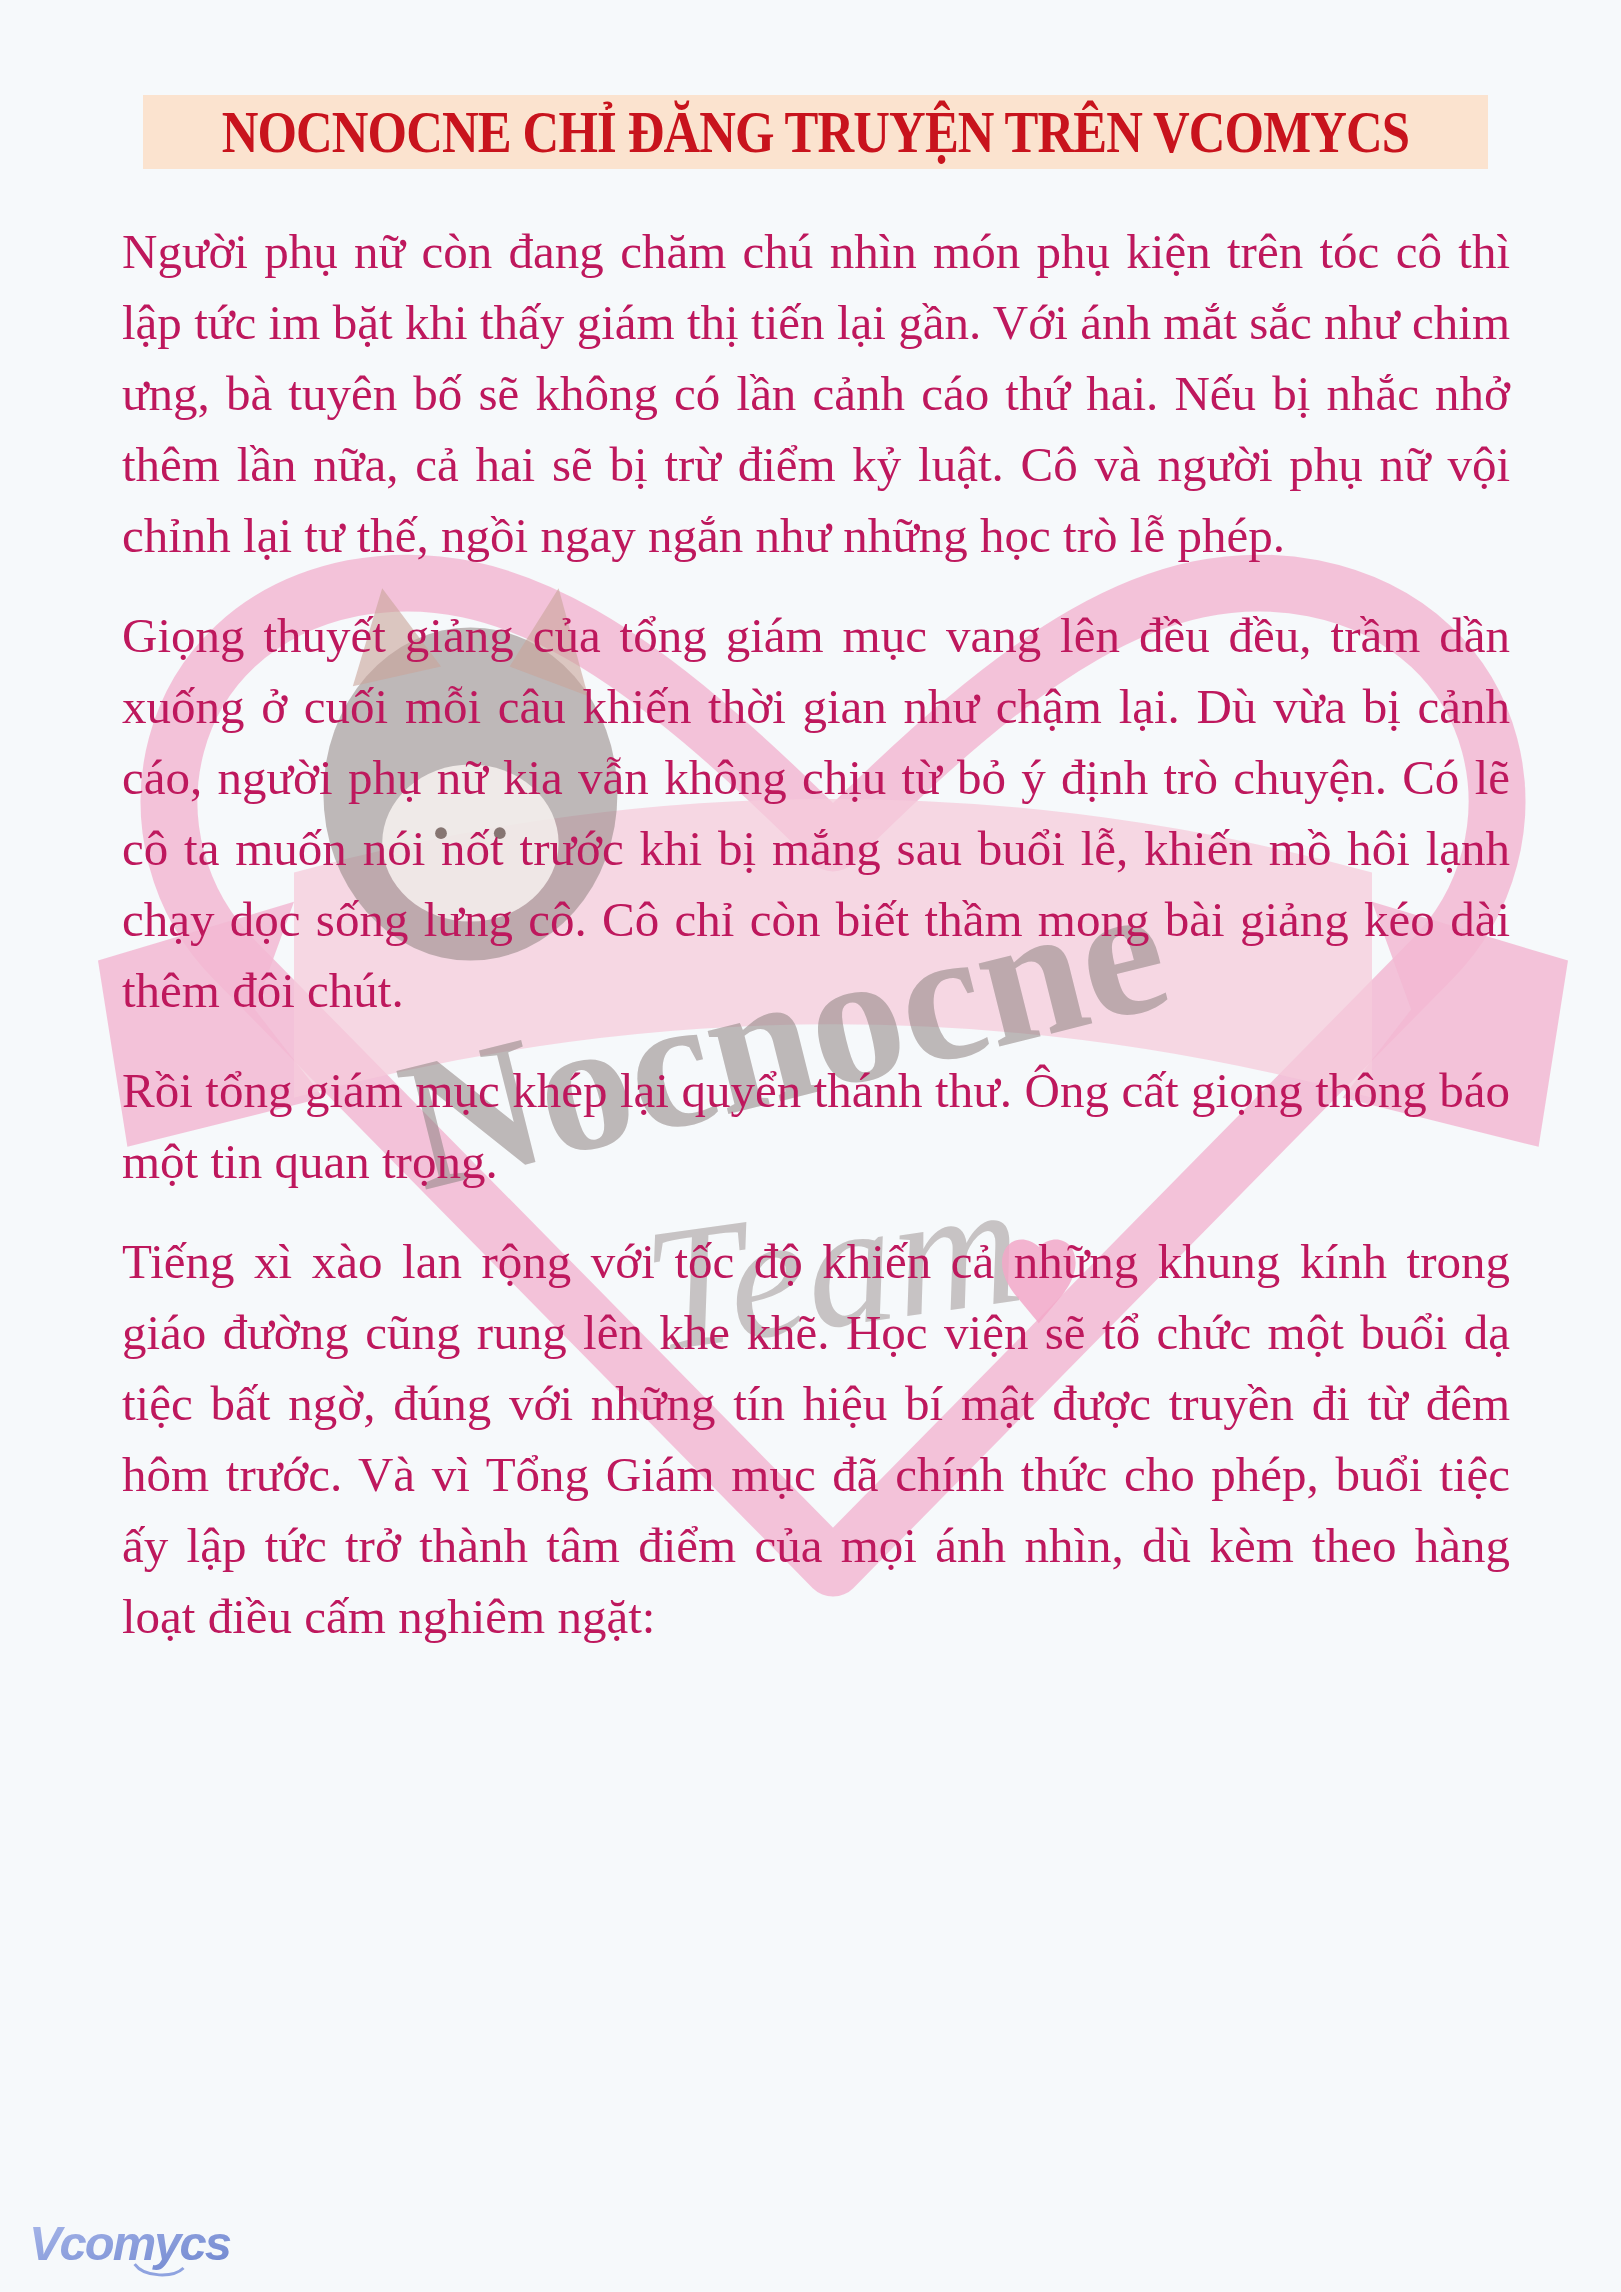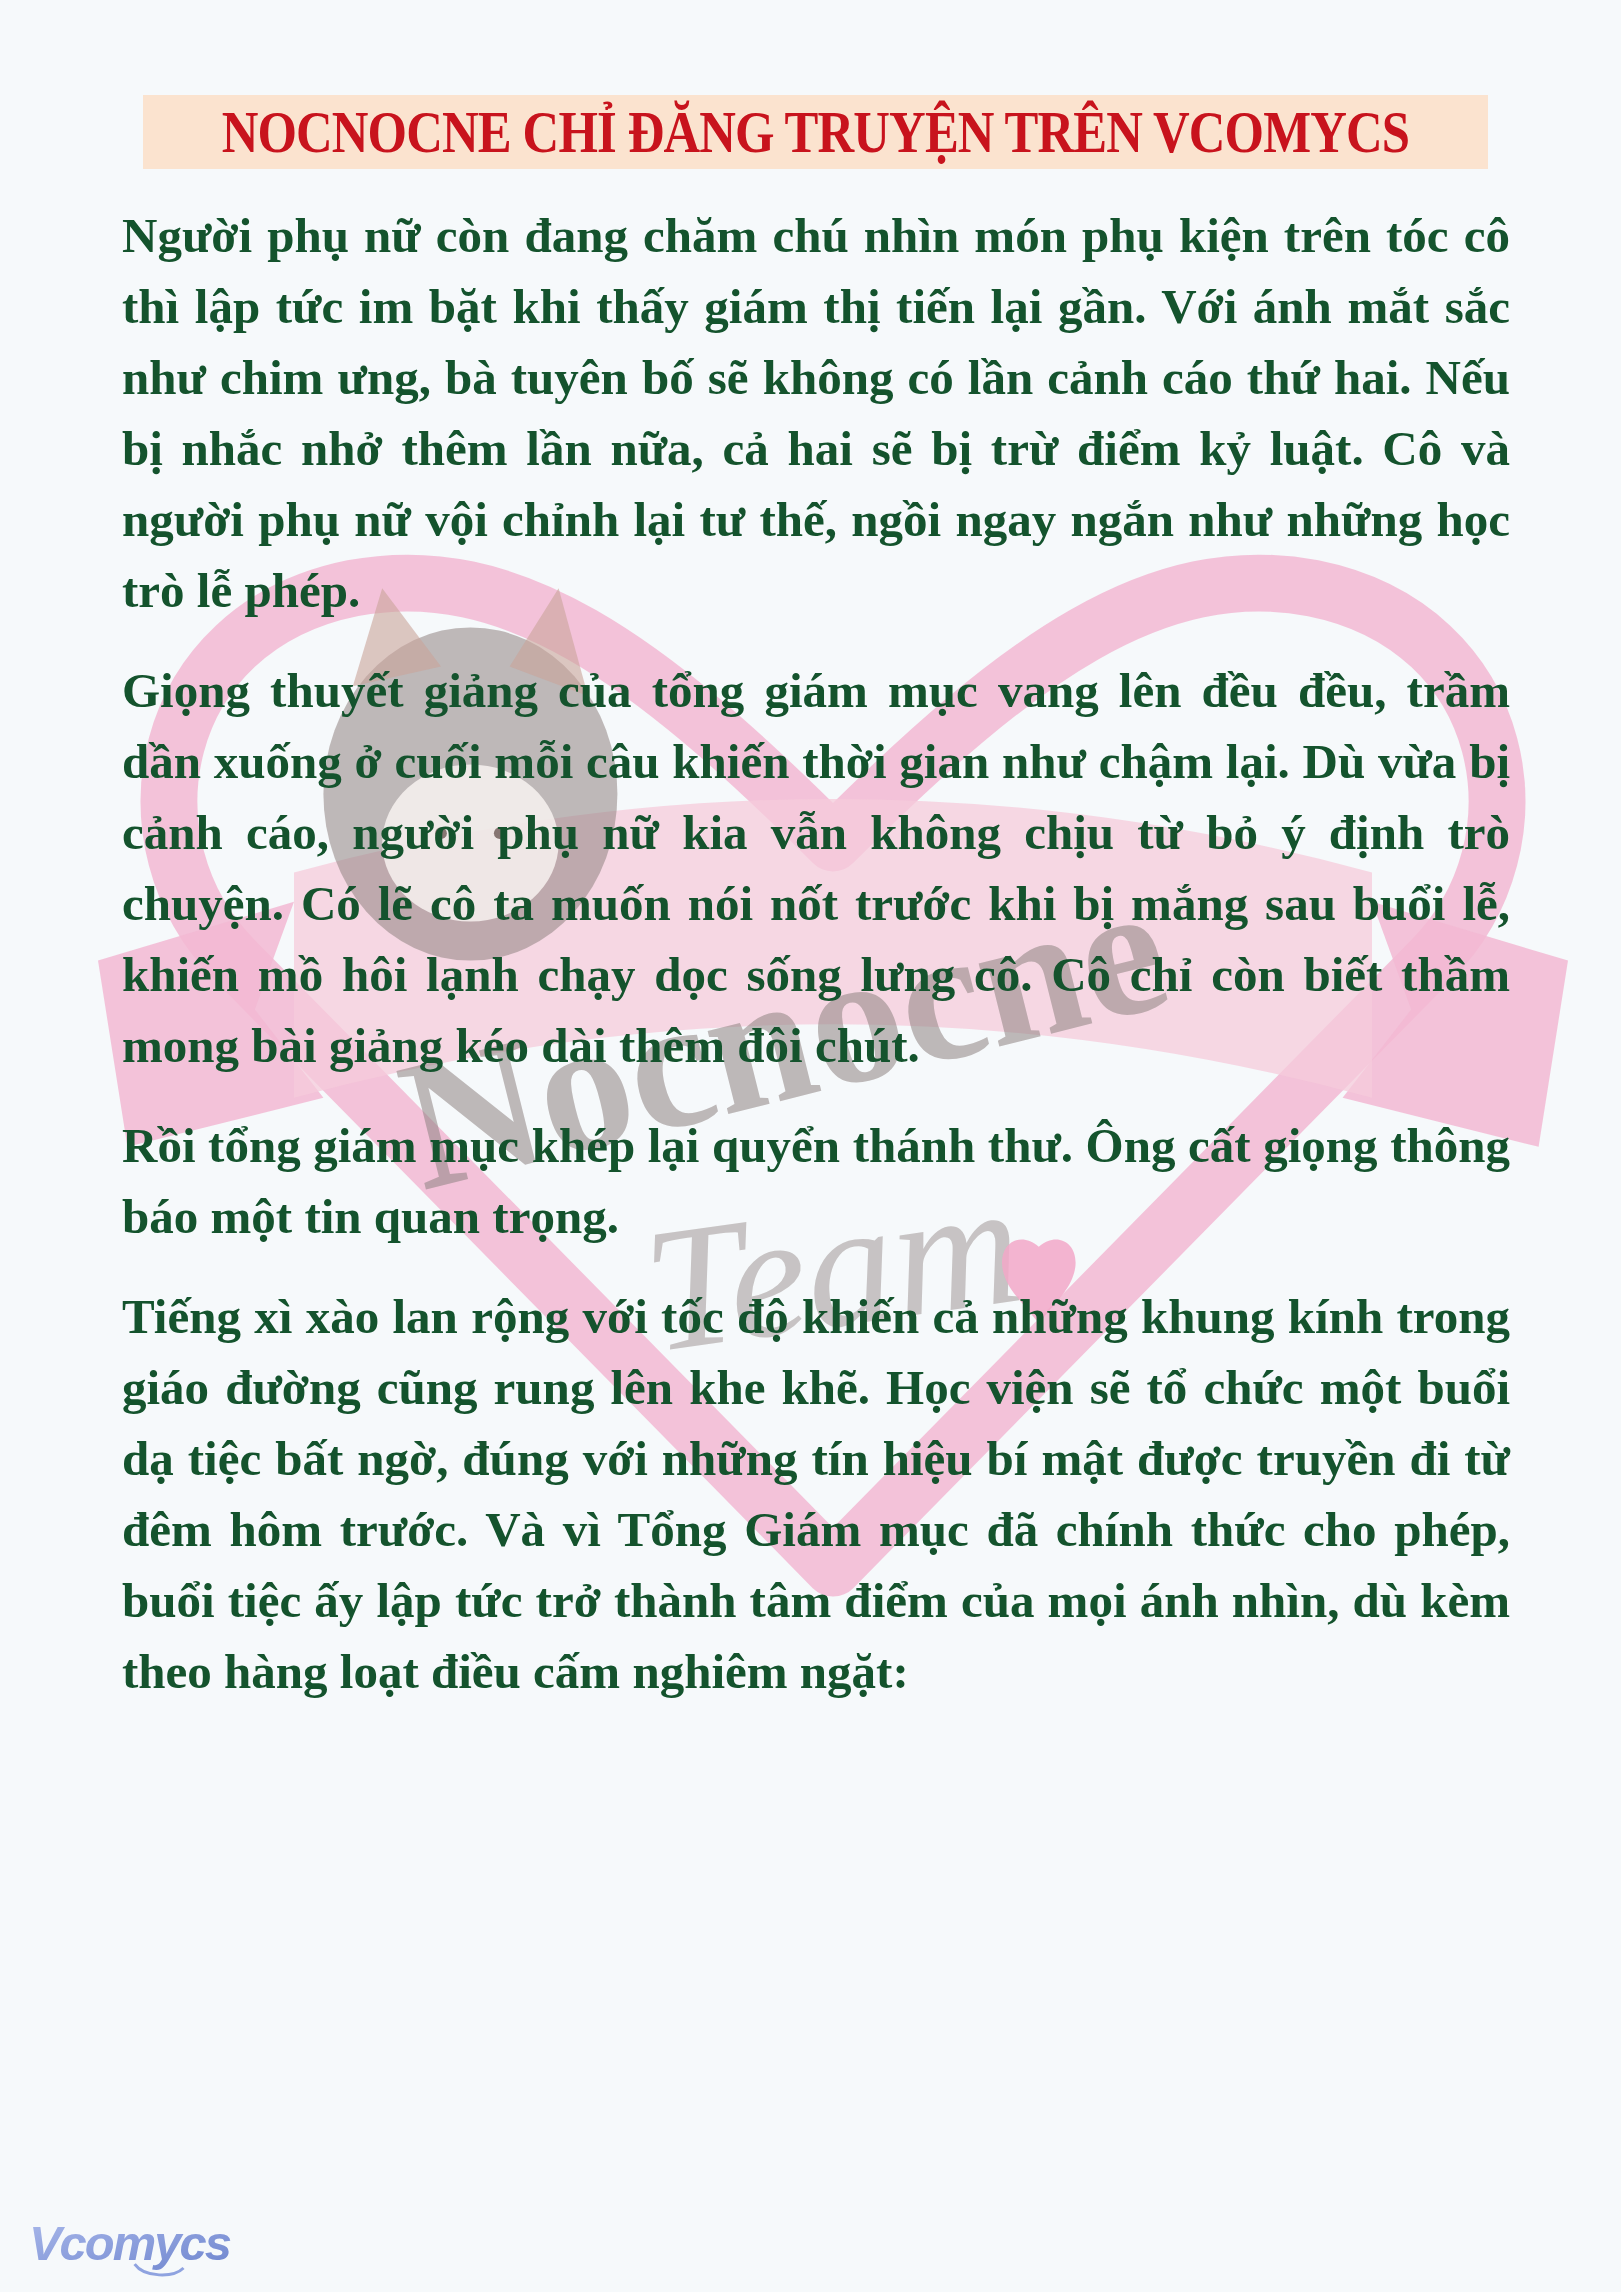--- a/index.html
+++ b/index.html
@@ -27,26 +27,26 @@
     font-size: 59px;
     letter-spacing: -1px;
     transform: scaleX(0.86);
     white-space: nowrap;
   }
   .content {
     position: absolute; left: 122px; top: 200px;
     width: 1388px; z-index: 1;
   }
   .para {
-    margin: 0 0 29px 0;
-    color: #14532d;
+    margin: 16px 0 29px 0;
+    color: #be185d;
     font-size: 49px;
     line-height: 71px;
     text-align: justify;
-    font-weight: 700;
+    font-weight: 400;
   }
   .logo {
     position: absolute; left: 27.4px; top: 2213px;
     width: 225px; height: 69px; z-index: 1;
   }
 </style>
 </head>
 <body>
 
 <svg class="watermark" viewBox="0 0 1500 1100">

